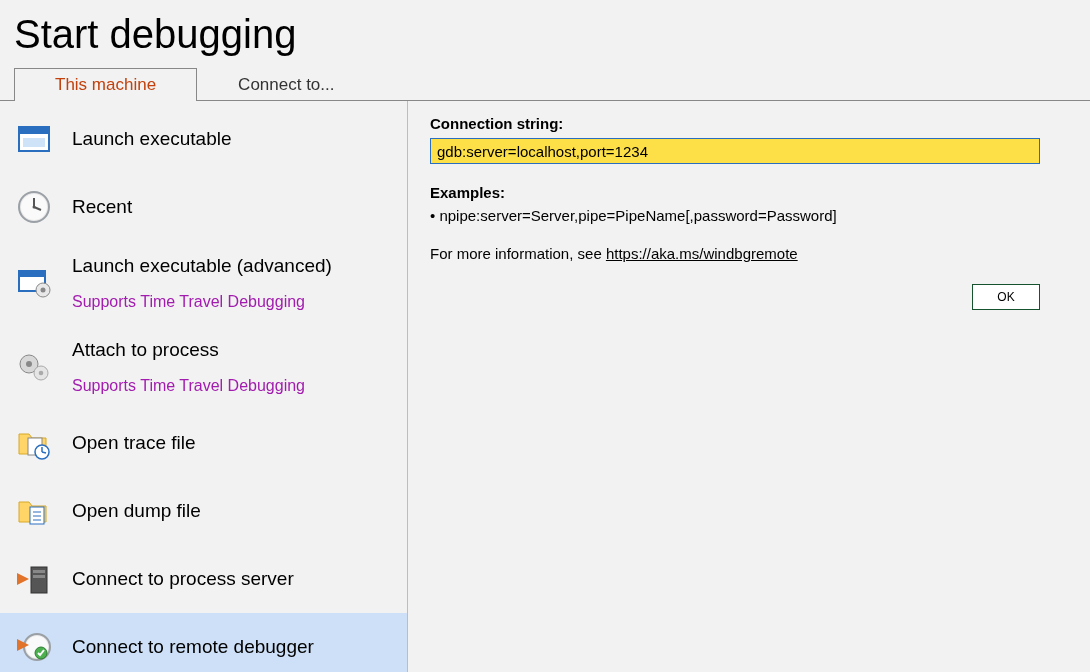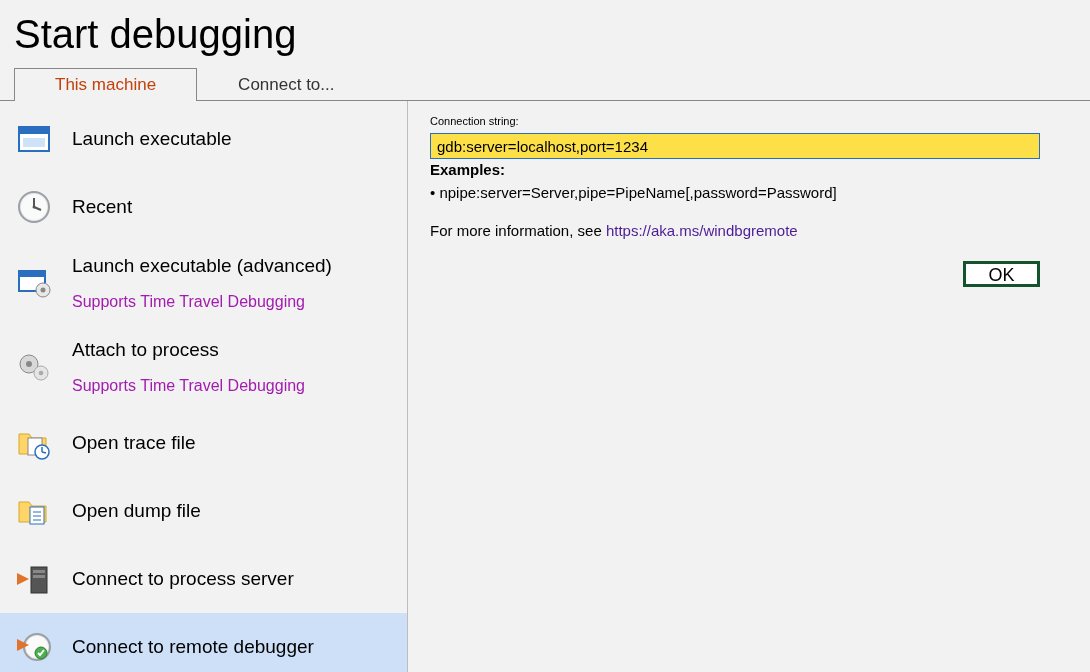--- a/index.html
+++ b/index.html
@@ -97,59 +97,62 @@
   }
 
   
   .panel {
     flex: 1;
     padding: 14px 22px;
     font-size: 15px;
     color: #000;
   }
   .field-label {
-    font-size: 11px;
+    font-size: 15px;
     margin-bottom: 6px;
+    font-weight: bold;
   }
   .conn-input {
     width: 610px;
     height: 26px;
     border: 1px solid #2a6fbf;
     outline: none;
     font-size: 15px;
     padding: 2px 6px;
     background: #fde047;
     font-family: inherit;
     box-sizing: border-box;
   }
   .examples {
+    margin-top: 18px;
     line-height: 1.5;
   }
   .examples b {
     font-weight: 700;
   }
   .moreinfo {
     margin-top: 18px;
   }
   .moreinfo a {
-    color: #4c1d95;
+    color: #000000;
+    text-decoration: underline;
     cursor: pointer;
   }
   .ok-row {
     margin-top: 22px;
     width: 610px;
     display: flex;
     justify-content: flex-end;
   }
   .ok-btn {
-    width: 77px;
+    width: 68px;
     height: 26px;
     background: #fff;
-    border: 3px solid #14532d;
-    font-size: 18px;
+    border: 1px solid #14532d;
+    font-size: 12px;
     cursor: pointer;
     font-family: inherit;
   }
   svg { display:block; }
 </style>
 </head>
 <body>
 
 <div class="page">
   <div class="title">Start debugging</div>

